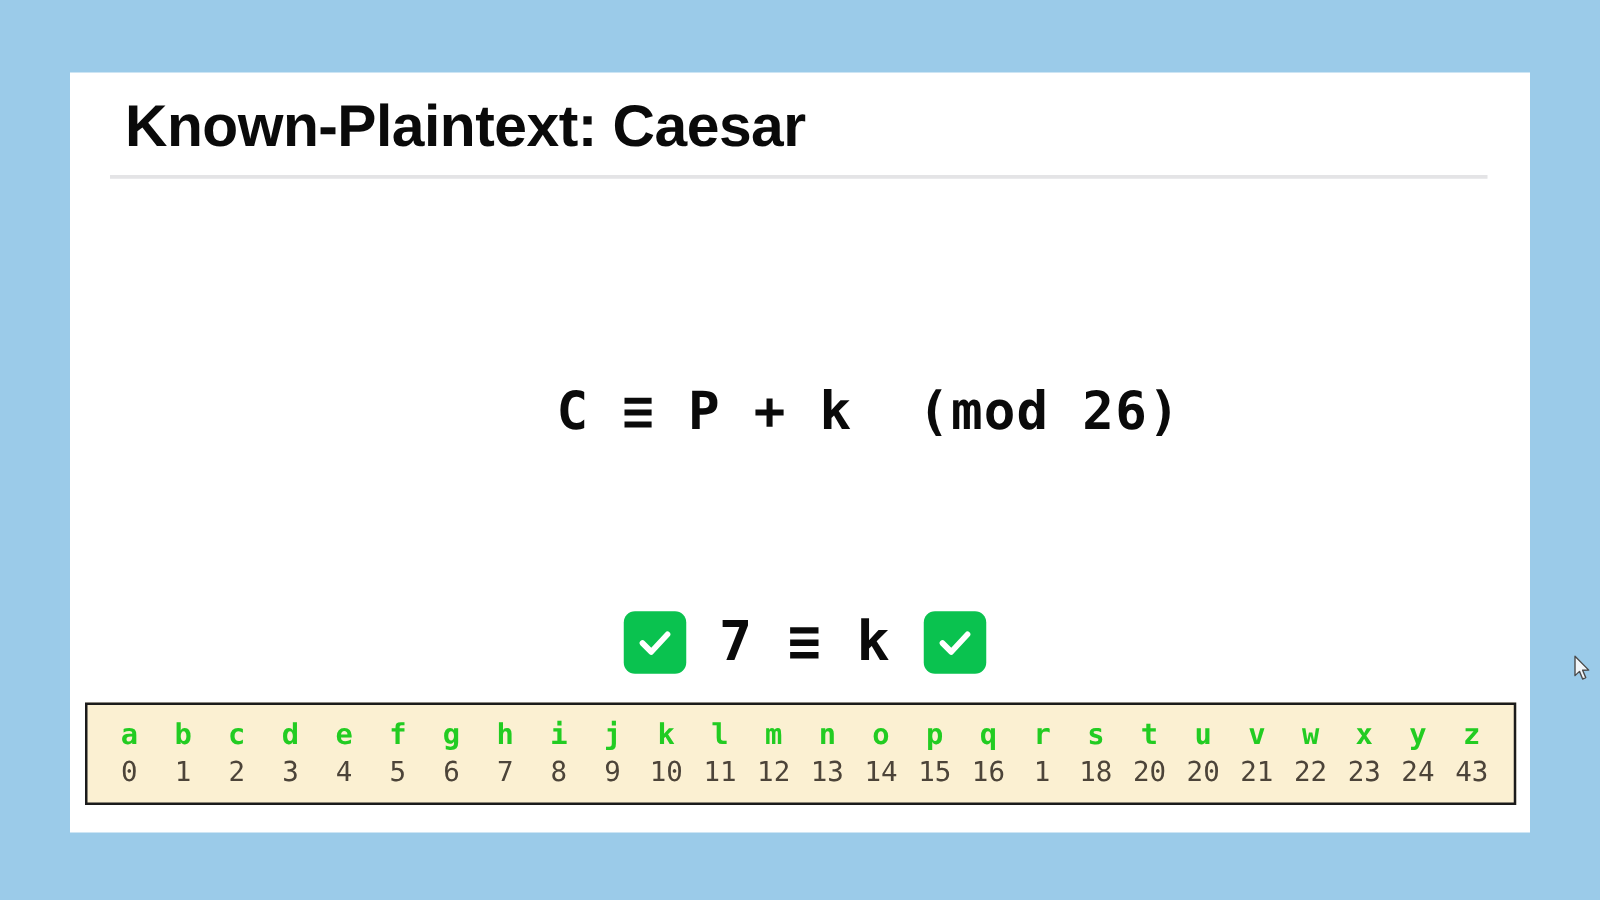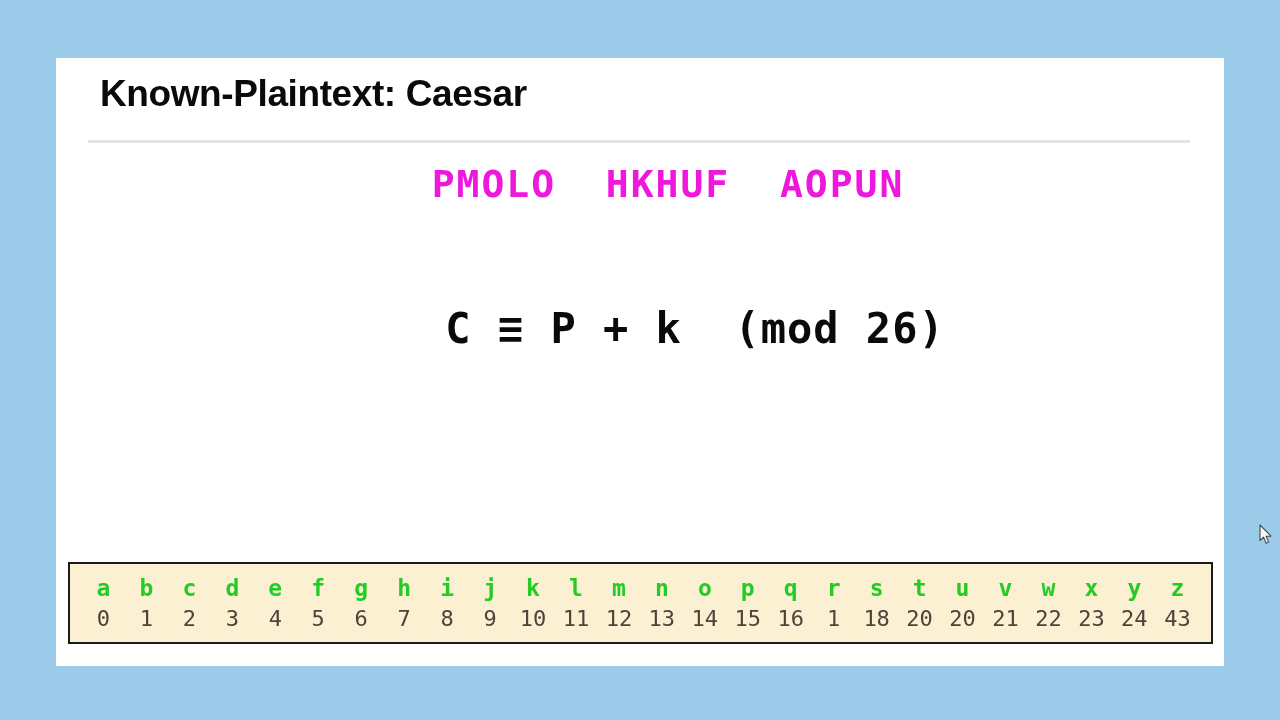--- a/index.html
+++ b/index.html
@@ -24,21 +24,21 @@
     height: 608px;
     background: #ffffff;
     box-sizing: border-box;
   }
 
   
   #slide-title {
     position: absolute;
     left: 44px;
     top: 15px;
-    font-size: 37px;
+    font-size: 47px;
     font-weight: bold;
     color: #0a0a0a;
     letter-spacing: -0.4px;
     font-family: "Liberation Sans", sans-serif;
     white-space: nowrap;
   }
   #title-rule {
     position: absolute;
     left: 32px;
     top: 82px;
@@ -179,26 +179,38 @@
   }
 </style>
 </head>
 <body>
 
 <div id="slide-card">
 
   <div id="slide-title">Known-Plaintext: Caesar</div>
   <div id="title-rule"></div>
 
-  <div id="ciphertext-line">PMOLO  HKHUF  AOPUN</div>
 
 
   <div class="equation-row" id="equation-general">C ≡ P + k  (mod 26)</div>
 
 
+  <div class="equation-row" id="equation-result-row">
+    <span class="check-badge">
+      <svg width="34" height="34" viewBox="0 0 34 34" aria-hidden="true">
+        <path d="M7 17.5 L14 24.5 L27 10.5" fill="none" stroke="#ffffff" stroke-width="4.6" stroke-linecap="round" stroke-linejoin="round"></path>
+      </svg>
+    </span>
+    <span id="equation-result-text">7 ≡ k</span>
+    <span class="check-badge">
+      <svg width="34" height="34" viewBox="0 0 34 34" aria-hidden="true">
+        <path d="M7 17.5 L14 24.5 L27 10.5" fill="none" stroke="#ffffff" stroke-width="4.6" stroke-linecap="round" stroke-linejoin="round"></path>
+      </svg>
+    </span>
+  </div>
 
   <div id="alphabet-table">
     <table>
       <tbody>
         <tr id="letter-row">
             <td class="letter-cell">a</td>
             <td class="letter-cell">b</td>
             <td class="letter-cell">c</td>
             <td class="letter-cell">d</td>
             <td class="letter-cell">e</td>

